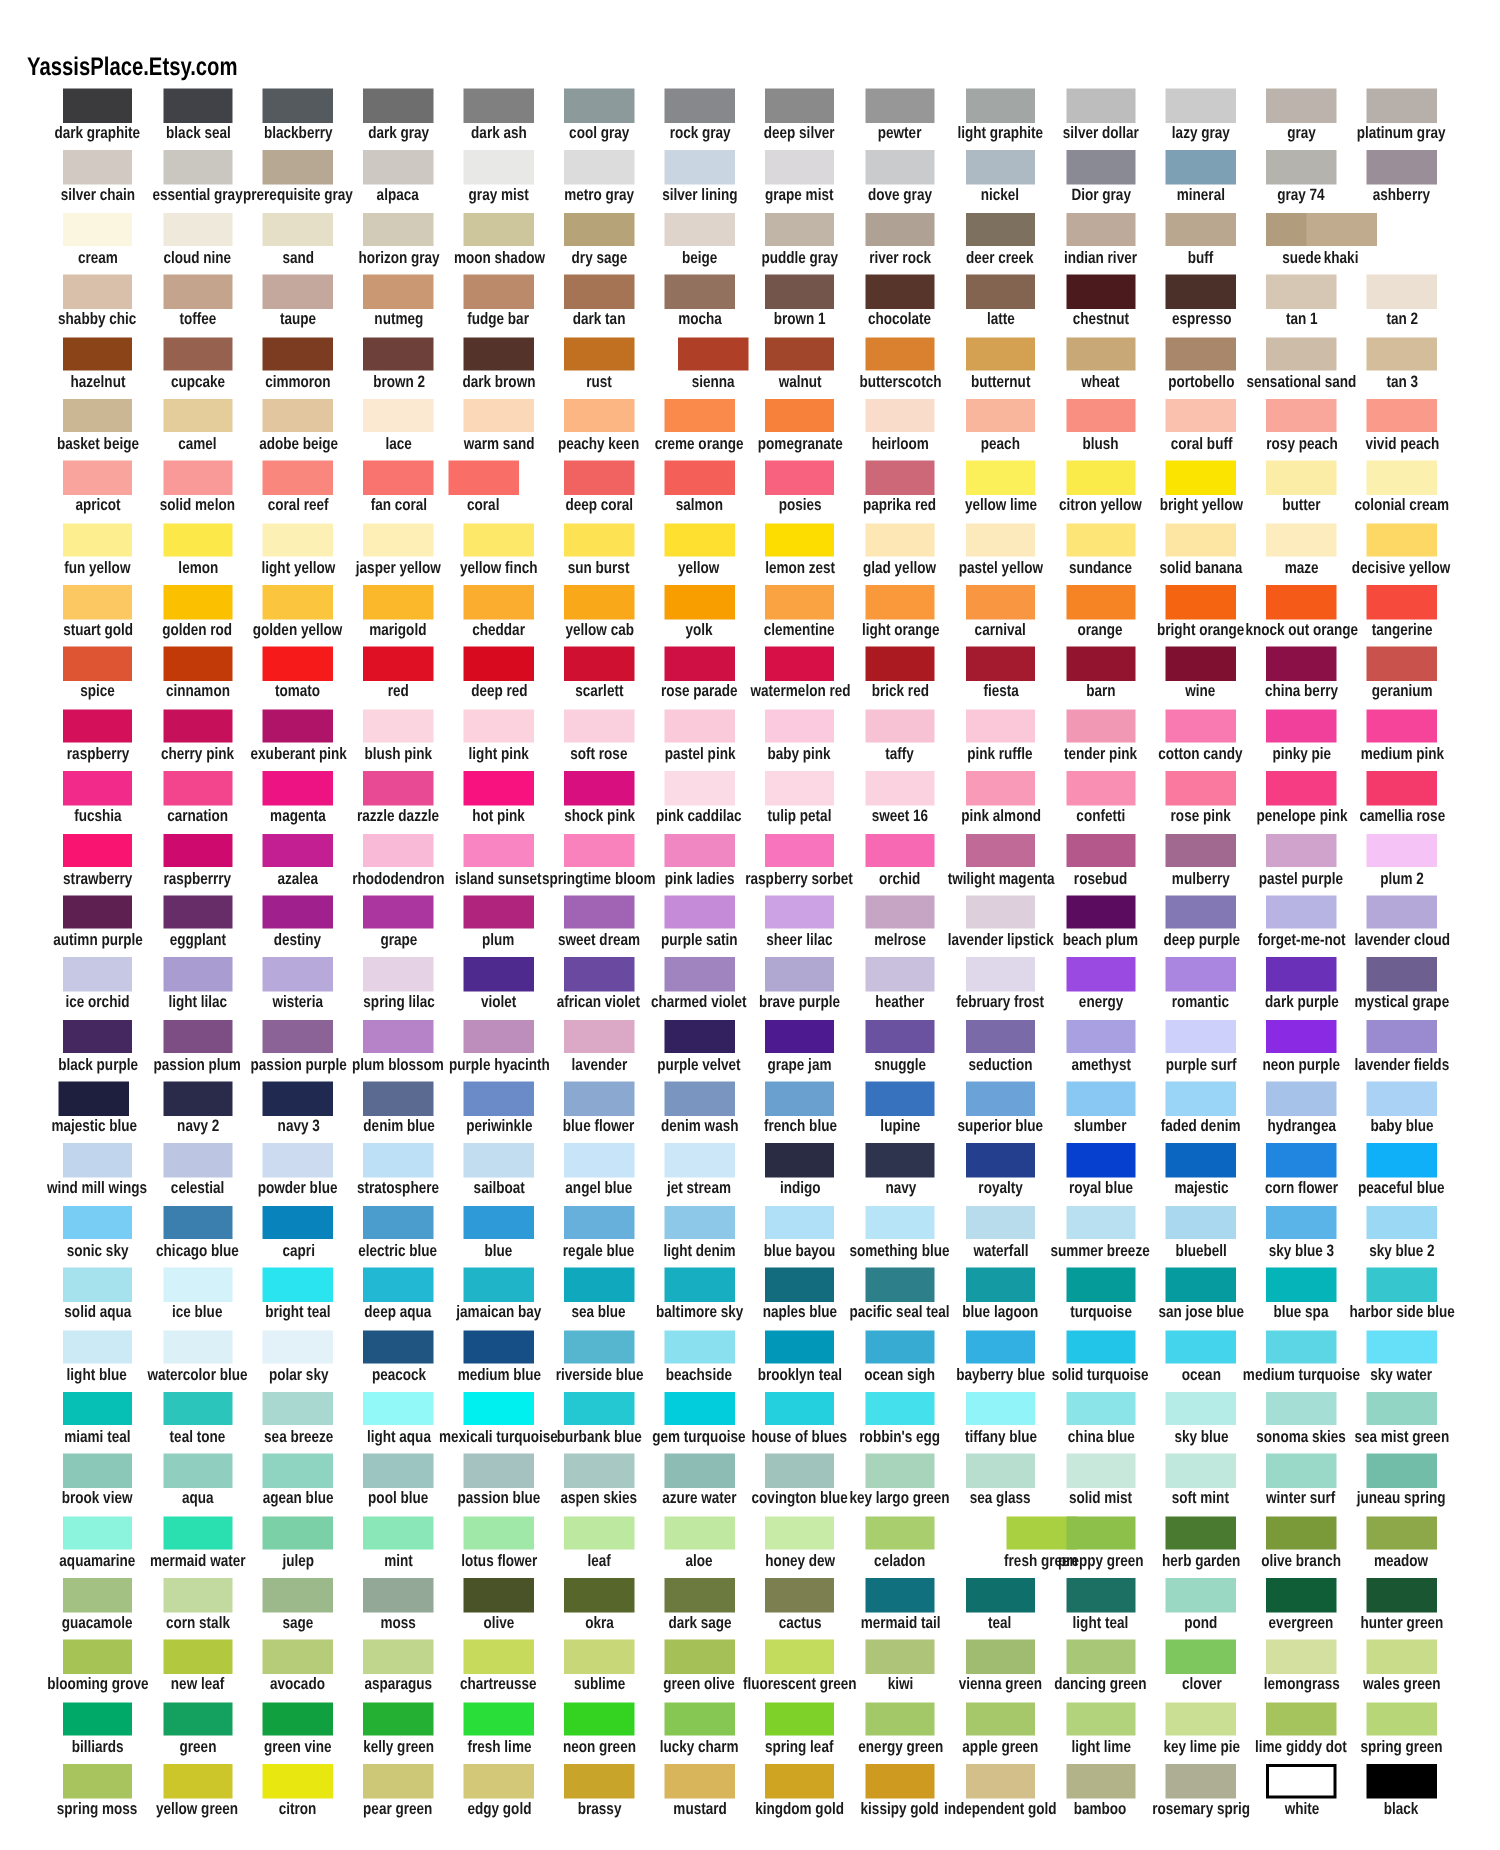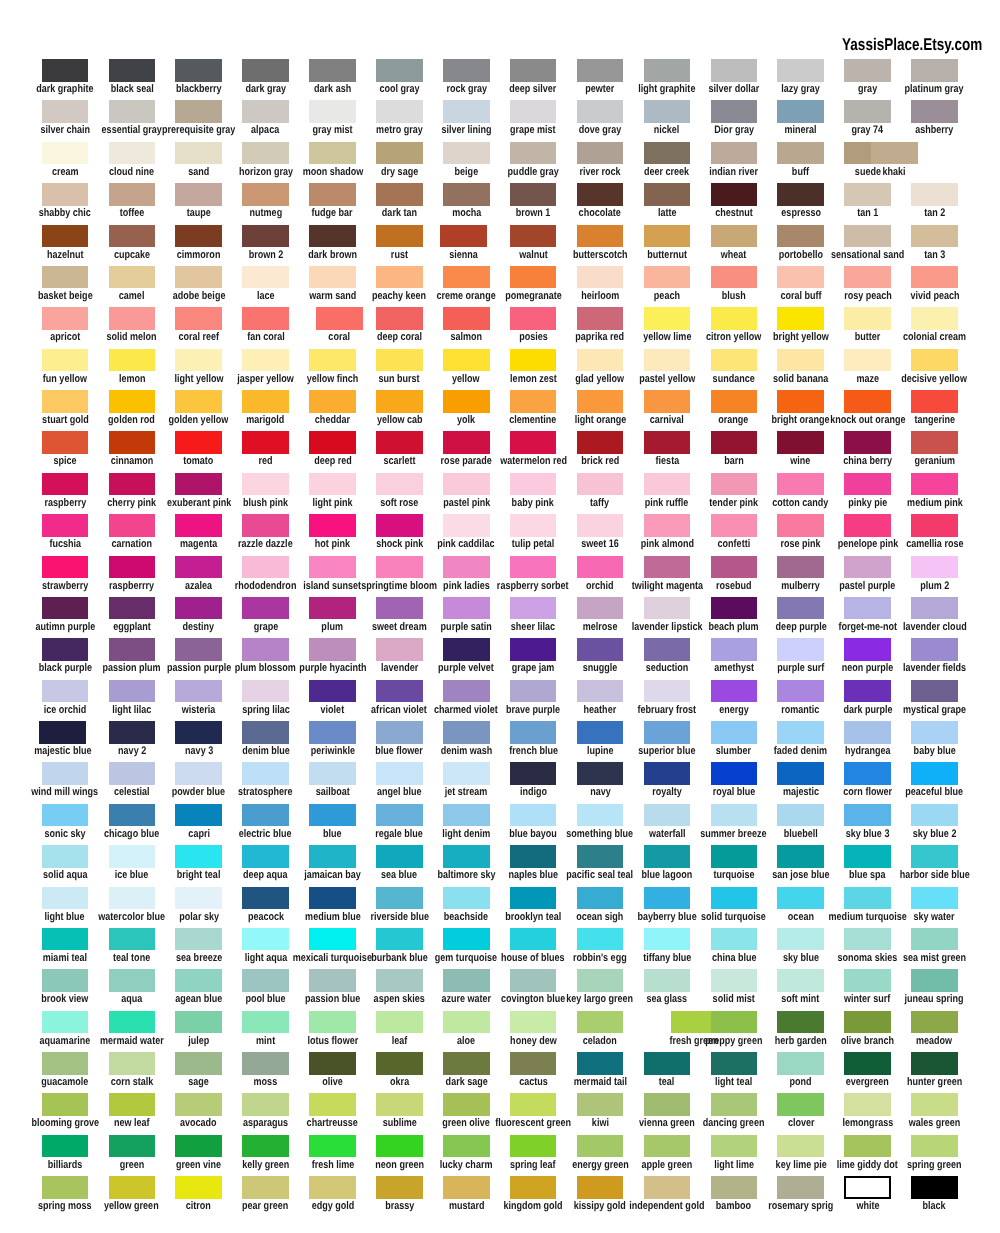--- a/index.html
+++ b/index.html
@@ -1,19 +1,19 @@
 <!DOCTYPE html>
 <html><head>
 <meta charset="utf-8">
 <style>
 html,body{margin:0;padding:0;}
 body{width:1000px;height:1233px;background:#ffffff;font-family:"Liberation Sans",sans-serif;overflow:hidden;-webkit-font-smoothing:antialiased;text-rendering:geometricPrecision;}
 #page{position:relative;width:1000px;height:1233px;}
 #title{position:absolute;left:0;top:3px;width:1000px;text-align:center;font-family:"Liberation Serif",serif;font-size:31px;color:#000;}
-#subtitle{position:absolute;left:0;top:35px;width:1000px;text-align:right;font-size:17px;font-weight:bold;color:#000;}
+#subtitle{position:absolute;left:0;top:35px;width:1000px;text-align:left;font-size:17px;font-weight:bold;color:#000;}
 #subtitle span{display:inline-block;transform:scaleX(0.795);transform-origin:center;opacity:0.999;}
 #grid{position:absolute;left:0;top:59px;width:1000px;}
 .row{position:relative;height:41.38px;text-decoration:underline;}
 .cell{position:absolute;top:0;width:66.89px;}
 .sw{width:46.6px;height:22.5px;margin:0 auto;box-sizing:border-box;}
 .sw.bord{border:2px solid #000;}
 .lbl{position:absolute;left:-40px;right:-40px;top:24px;text-align:center;font-size:11px;color:#1a1a1a;white-space:nowrap;font-weight:bold;line-height:13px;}
 .lbl span{display:inline-block;transform:scaleX(0.82);transform-origin:center;opacity:0.999;}
 </style>
 </head>
@@ -272,21 +272,21 @@
           <div class="lbl"><span>brown 2</span></div>
         </div>
       <div class="cell" style="left:299.06px">
           <div class="sw" style="background: rgb(84, 51, 42);"></div>
           <div class="lbl"><span>dark brown</span></div>
         </div>
       <div class="cell" style="left:365.95px">
           <div class="sw" style="background: rgb(192, 112, 32);"></div>
           <div class="lbl"><span>rust</span></div>
         </div>
-      <div class="cell" style="left:430px">
+      <div class="cell" style="left:442px">
           <div class="sw" style="background: rgb(176, 63, 40);"></div>
           <div class="lbl"><span>sienna</span></div>
         </div>
       <div class="cell" style="left:499.73px">
           <div class="sw" style="background: rgb(161, 70, 42);"></div>
           <div class="lbl"><span>walnut</span></div>
         </div>
       <div class="cell" style="left:566.62px">
           <div class="sw" style="background: rgb(217, 129, 47);"></div>
           <div class="lbl"><span>butterscotch</span></div>
@@ -380,21 +380,21 @@
           <div class="lbl"><span>solid melon</span></div>
         </div>
       <div class="cell" style="left:165.28px">
           <div class="sw" style="background: rgb(249, 135, 126);"></div>
           <div class="lbl"><span>coral reef</span></div>
         </div>
       <div class="cell" style="left:232.17px">
           <div class="sw" style="background: rgb(249, 116, 110);"></div>
           <div class="lbl"><span>fan coral</span></div>
         </div>
-      <div class="cell" style="left:306px">
+      <div class="cell" style="left:289px">
           <div class="sw" style="background: rgb(249, 110, 102);"></div>
           <div class="lbl"><span>coral</span></div>
         </div>
       <div class="cell" style="left:365.95px">
           <div class="sw" style="background: rgb(240, 99, 96);"></div>
           <div class="lbl"><span>deep coral</span></div>
         </div>
       <div class="cell" style="left:432.84px">
           <div class="sw" style="background: rgb(244, 96, 88);"></div>
           <div class="lbl"><span>salmon</span></div>
@@ -829,20 +829,78 @@
           <div class="sw" style="background: rgb(183, 180, 228);"></div>
           <div class="lbl"><span>forget-me-not</span></div>
         </div>
       <div class="cell" style="left:901.07px">
           <div class="sw" style="background: rgb(179, 168, 216);"></div>
           <div class="lbl"><span>lavender cloud</span></div>
         </div>
     </div>
     <div class="row">
       <div class="cell" style="left:31.50px">
+          <div class="sw" style="background: rgb(199, 201, 228);"></div>
+          <div class="lbl"><span>ice orchid</span></div>
+        </div>
+      <div class="cell" style="left:98.39px">
+          <div class="sw" style="background: rgb(169, 156, 208);"></div>
+          <div class="lbl"><span>light lilac</span></div>
+        </div>
+      <div class="cell" style="left:165.28px">
+          <div class="sw" style="background: rgb(183, 170, 218);"></div>
+          <div class="lbl"><span>wisteria</span></div>
+        </div>
+      <div class="cell" style="left:232.17px">
+          <div class="sw" style="background: rgb(229, 210, 228);"></div>
+          <div class="lbl"><span>spring lilac</span></div>
+        </div>
+      <div class="cell" style="left:299.06px">
+          <div class="sw" style="background: rgb(78, 42, 142);"></div>
+          <div class="lbl"><span>violet</span></div>
+        </div>
+      <div class="cell" style="left:365.95px">
+          <div class="sw" style="background: rgb(106, 74, 160);"></div>
+          <div class="lbl"><span>african violet</span></div>
+        </div>
+      <div class="cell" style="left:432.84px">
+          <div class="sw" style="background: rgb(160, 132, 192);"></div>
+          <div class="lbl"><span>charmed violet</span></div>
+        </div>
+      <div class="cell" style="left:499.73px">
+          <div class="sw" style="background: rgb(176, 168, 208);"></div>
+          <div class="lbl"><span>brave purple</span></div>
+        </div>
+      <div class="cell" style="left:566.62px">
+          <div class="sw" style="background: rgb(200, 192, 220);"></div>
+          <div class="lbl"><span>heather</span></div>
+        </div>
+      <div class="cell" style="left:633.51px">
+          <div class="sw" style="background: rgb(222, 216, 234);"></div>
+          <div class="lbl"><span>february frost</span></div>
+        </div>
+      <div class="cell" style="left:700.40px">
+          <div class="sw" style="background: rgb(154, 74, 224);"></div>
+          <div class="lbl"><span>energy</span></div>
+        </div>
+      <div class="cell" style="left:767.29px">
+          <div class="sw" style="background: rgb(171, 134, 224);"></div>
+          <div class="lbl"><span>romantic</span></div>
+        </div>
+      <div class="cell" style="left:834.18px">
+          <div class="sw" style="background: rgb(106, 48, 184);"></div>
+          <div class="lbl"><span>dark purple</span></div>
+        </div>
+      <div class="cell" style="left:901.07px">
+          <div class="sw" style="background: rgb(109, 95, 144);"></div>
+          <div class="lbl"><span>mystical grape</span></div>
+        </div>
+    </div>
+    <div class="row">
+      <div class="cell" style="left:31.50px">
           <div class="sw" style="background: rgb(70, 40, 96);"></div>
           <div class="lbl"><span>black purple</span></div>
         </div>
       <div class="cell" style="left:98.39px">
           <div class="sw" style="background: rgb(125, 78, 132);"></div>
           <div class="lbl"><span>passion plum</span></div>
         </div>
       <div class="cell" style="left:165.28px">
           <div class="sw" style="background: rgb(140, 99, 150);"></div>
           <div class="lbl"><span>passion purple</span></div>
@@ -883,78 +941,20 @@
           <div class="sw" style="background: rgb(204, 208, 250);"></div>
           <div class="lbl"><span>purple surf</span></div>
         </div>
       <div class="cell" style="left:834.18px">
           <div class="sw" style="background: rgb(138, 42, 226);"></div>
           <div class="lbl"><span>neon purple</span></div>
         </div>
       <div class="cell" style="left:901.07px">
           <div class="sw" style="background: rgb(154, 138, 208);"></div>
           <div class="lbl"><span>lavender fields</span></div>
-        </div>
-    </div>
-    <div class="row">
-      <div class="cell" style="left:31.50px">
-          <div class="sw" style="background: rgb(199, 201, 228);"></div>
-          <div class="lbl"><span>ice orchid</span></div>
-        </div>
-      <div class="cell" style="left:98.39px">
-          <div class="sw" style="background: rgb(169, 156, 208);"></div>
-          <div class="lbl"><span>light lilac</span></div>
-        </div>
-      <div class="cell" style="left:165.28px">
-          <div class="sw" style="background: rgb(183, 170, 218);"></div>
-          <div class="lbl"><span>wisteria</span></div>
-        </div>
-      <div class="cell" style="left:232.17px">
-          <div class="sw" style="background: rgb(229, 210, 228);"></div>
-          <div class="lbl"><span>spring lilac</span></div>
-        </div>
-      <div class="cell" style="left:299.06px">
-          <div class="sw" style="background: rgb(78, 42, 142);"></div>
-          <div class="lbl"><span>violet</span></div>
-        </div>
-      <div class="cell" style="left:365.95px">
-          <div class="sw" style="background: rgb(106, 74, 160);"></div>
-          <div class="lbl"><span>african violet</span></div>
-        </div>
-      <div class="cell" style="left:432.84px">
-          <div class="sw" style="background: rgb(160, 132, 192);"></div>
-          <div class="lbl"><span>charmed violet</span></div>
-        </div>
-      <div class="cell" style="left:499.73px">
-          <div class="sw" style="background: rgb(176, 168, 208);"></div>
-          <div class="lbl"><span>brave purple</span></div>
-        </div>
-      <div class="cell" style="left:566.62px">
-          <div class="sw" style="background: rgb(200, 192, 220);"></div>
-          <div class="lbl"><span>heather</span></div>
-        </div>
-      <div class="cell" style="left:633.51px">
-          <div class="sw" style="background: rgb(222, 216, 234);"></div>
-          <div class="lbl"><span>february frost</span></div>
-        </div>
-      <div class="cell" style="left:700.40px">
-          <div class="sw" style="background: rgb(154, 74, 224);"></div>
-          <div class="lbl"><span>energy</span></div>
-        </div>
-      <div class="cell" style="left:767.29px">
-          <div class="sw" style="background: rgb(171, 134, 224);"></div>
-          <div class="lbl"><span>romantic</span></div>
-        </div>
-      <div class="cell" style="left:834.18px">
-          <div class="sw" style="background: rgb(106, 48, 184);"></div>
-          <div class="lbl"><span>dark purple</span></div>
-        </div>
-      <div class="cell" style="left:901.07px">
-          <div class="sw" style="background: rgb(109, 95, 144);"></div>
-          <div class="lbl"><span>mystical grape</span></div>
         </div>
     </div>
     <div class="row">
       <div class="cell" style="left:29px">
           <div class="sw" style="background: rgb(30, 30, 62);"></div>
           <div class="lbl"><span>majestic blue</span></div>
         </div>
       <div class="cell" style="left:98.39px">
           <div class="sw" style="background: rgb(42, 42, 74);"></div>
           <div class="lbl"><span>navy 2</span></div>

